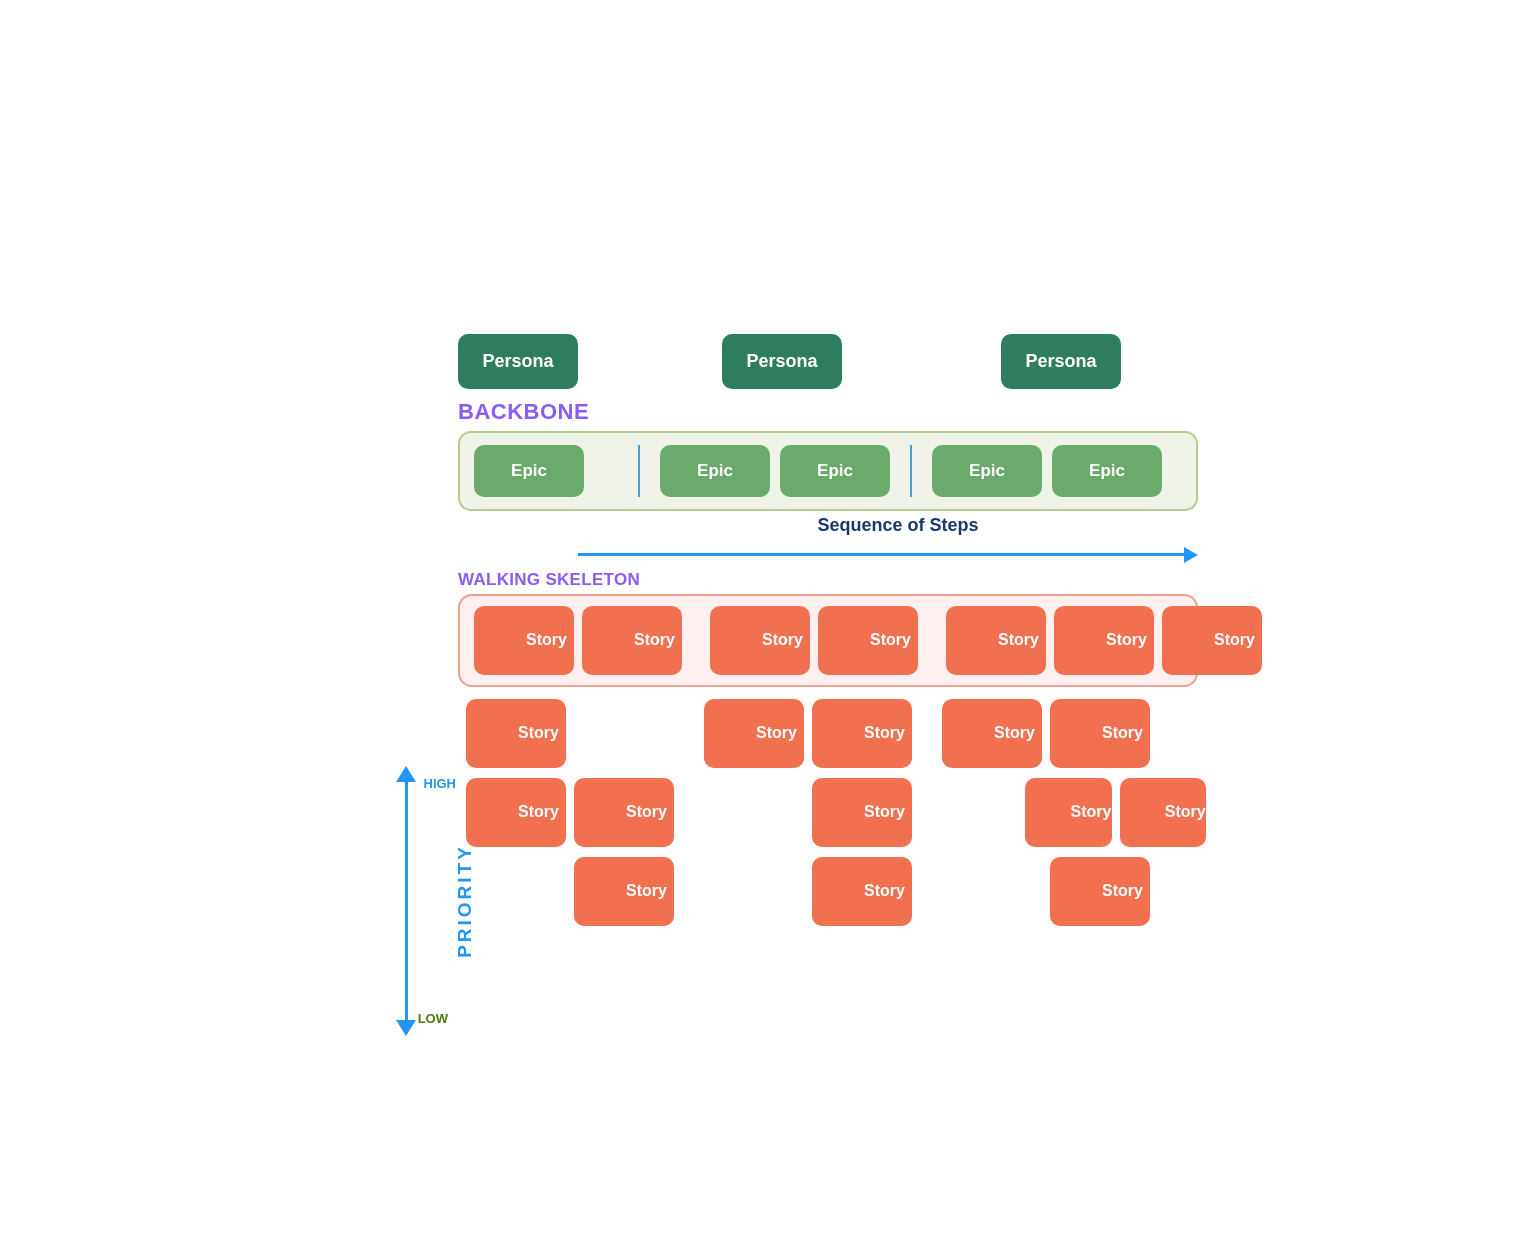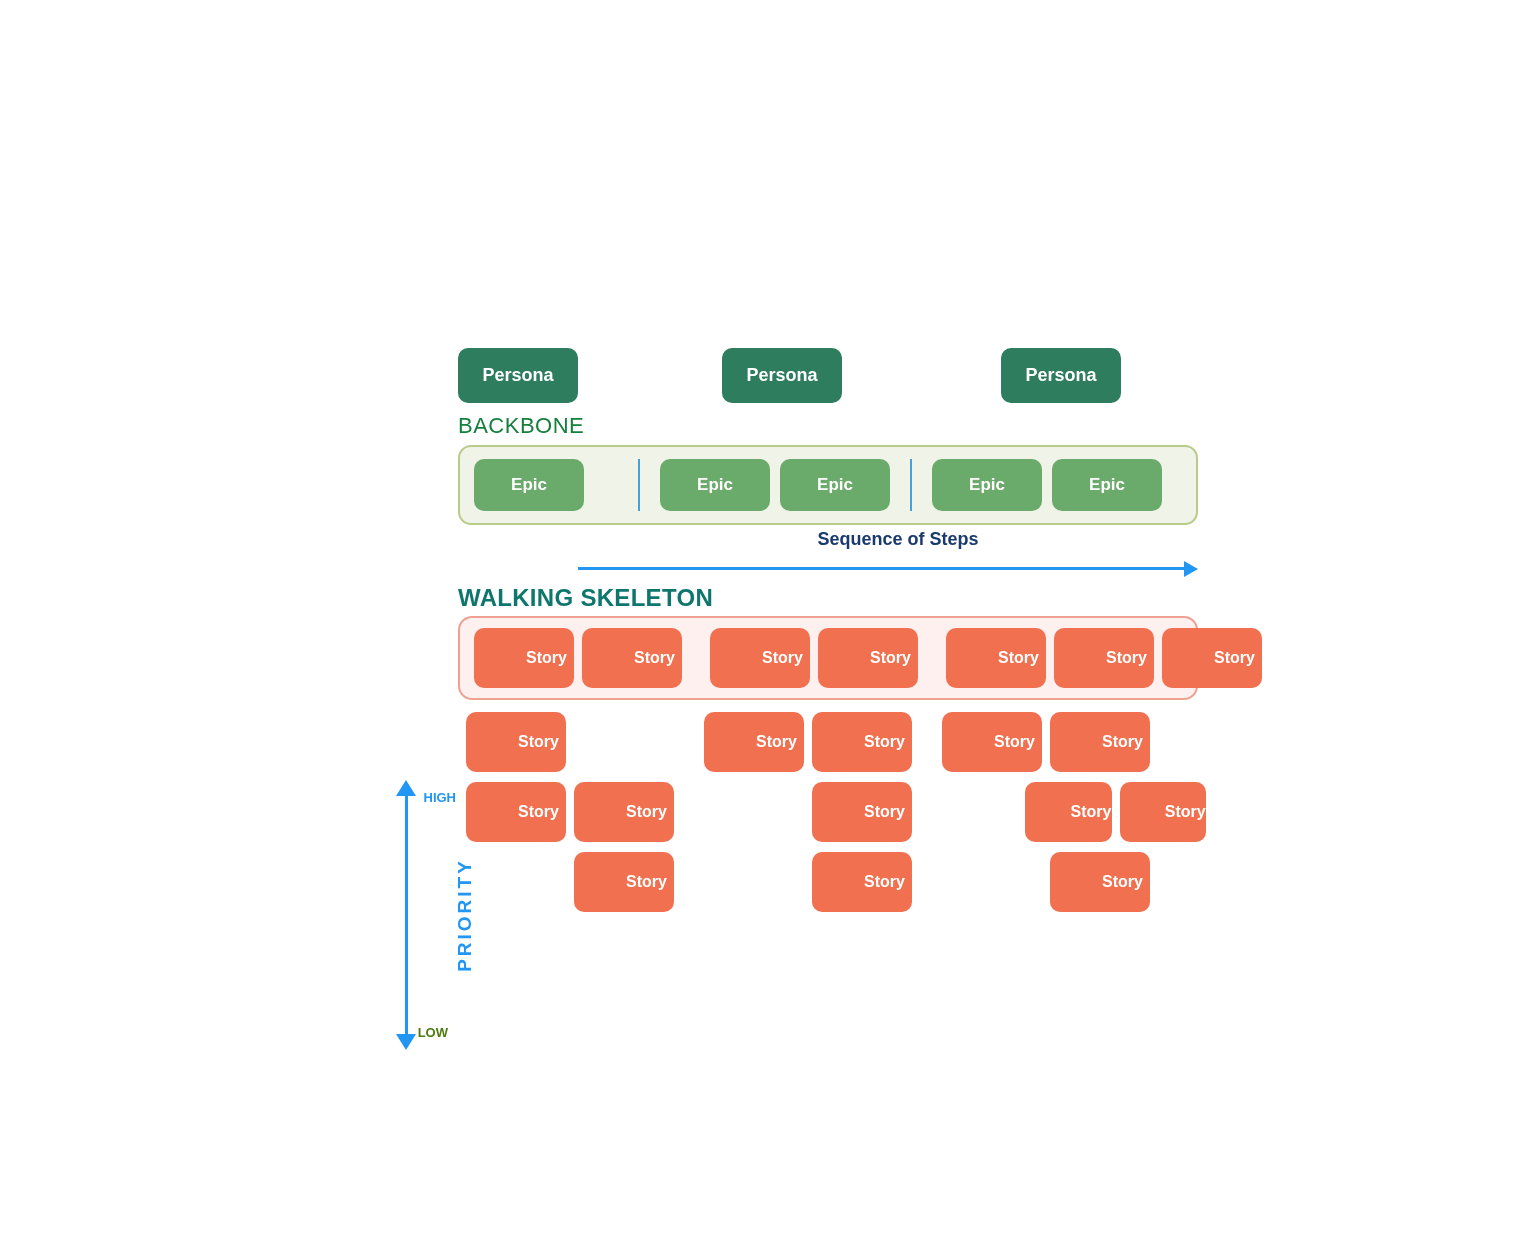--- a/index.html
+++ b/index.html
@@ -33,22 +33,22 @@
       display: flex;
       align-items: center;
       justify-content: center;
     }
     .persona-spacer { width: 130px; }
     .persona-spacer2 { width: 145px; }
 
     
     .backbone-label {
       font-size: 22px;
-      font-weight: 400;
-      color: #15803d;
+      font-weight: 700;
+      color: #8b5cf6;
       margin-left: 120px;
       margin-bottom: 6px;
       letter-spacing: 0.5px;
     }
 
     
     .backbone-band {
       background: #f0f4e8;
       border: 2px solid #b8cc8a;
       border-radius: 13px;
@@ -88,23 +88,23 @@
     }
     .h-arrow-head {
       width: 0; height: 0;
       border-top: 8px solid transparent;
       border-bottom: 8px solid transparent;
       border-left: 14px solid #2196f3;
     }
 
     
     .skeleton-label {
-      font-size: 24px;
+      font-size: 17px;
       font-weight: 900;
-      color: #0f766e;
+      color: #8b5cf6;
       margin-left: 120px;
       margin-bottom: 4px;
       letter-spacing: 0.3px;
     }
 
     
     .skeleton-band {
       background: #fdf0ee;
       border: 2px solid #f0a090;
       border-radius: 14px;
@@ -127,21 +127,21 @@
     }
 
     
     .story-card {
       background: #f07050;
       color: #fff;
       border-radius: 10px;
       font-weight: bold;
       font-size: 16px;
       width: 100px;
-      height: 60px;
+      height: 69px;
       display: flex;
       align-items: center;
       justify-content: center;
       padding-left: 45px;
     }
 
     
     .stories-area {
       display: flex;
       flex-direction: row;

